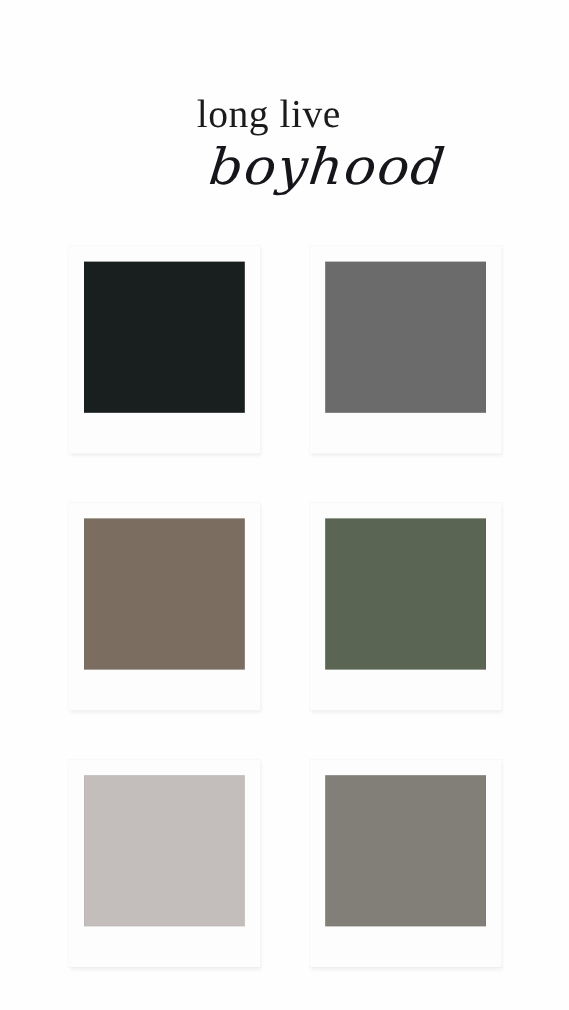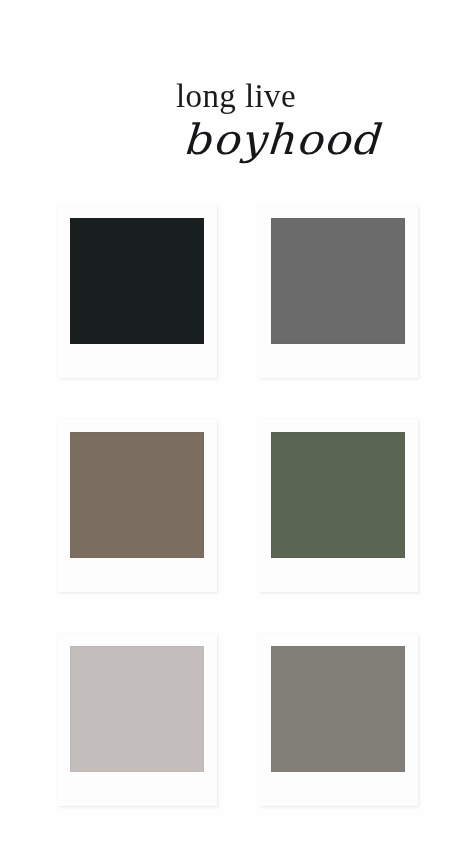--- a/index.html
+++ b/index.html
@@ -22,21 +22,20 @@
     background: #fefefe;
   }
 
   
   .title-block {
     position: absolute;
     left: 0;
     top: 78px;
     width: 448px;
     height: 110px;
-    margin-left: 12px;
   }
 
   .title-line-1 {
     position: absolute;
     left: 0;
     top: 0;
     width: 474px;
     text-align: center;
     font-family: "Liberation Serif", "DejaVu Serif", serif;
     font-size: 33px;

